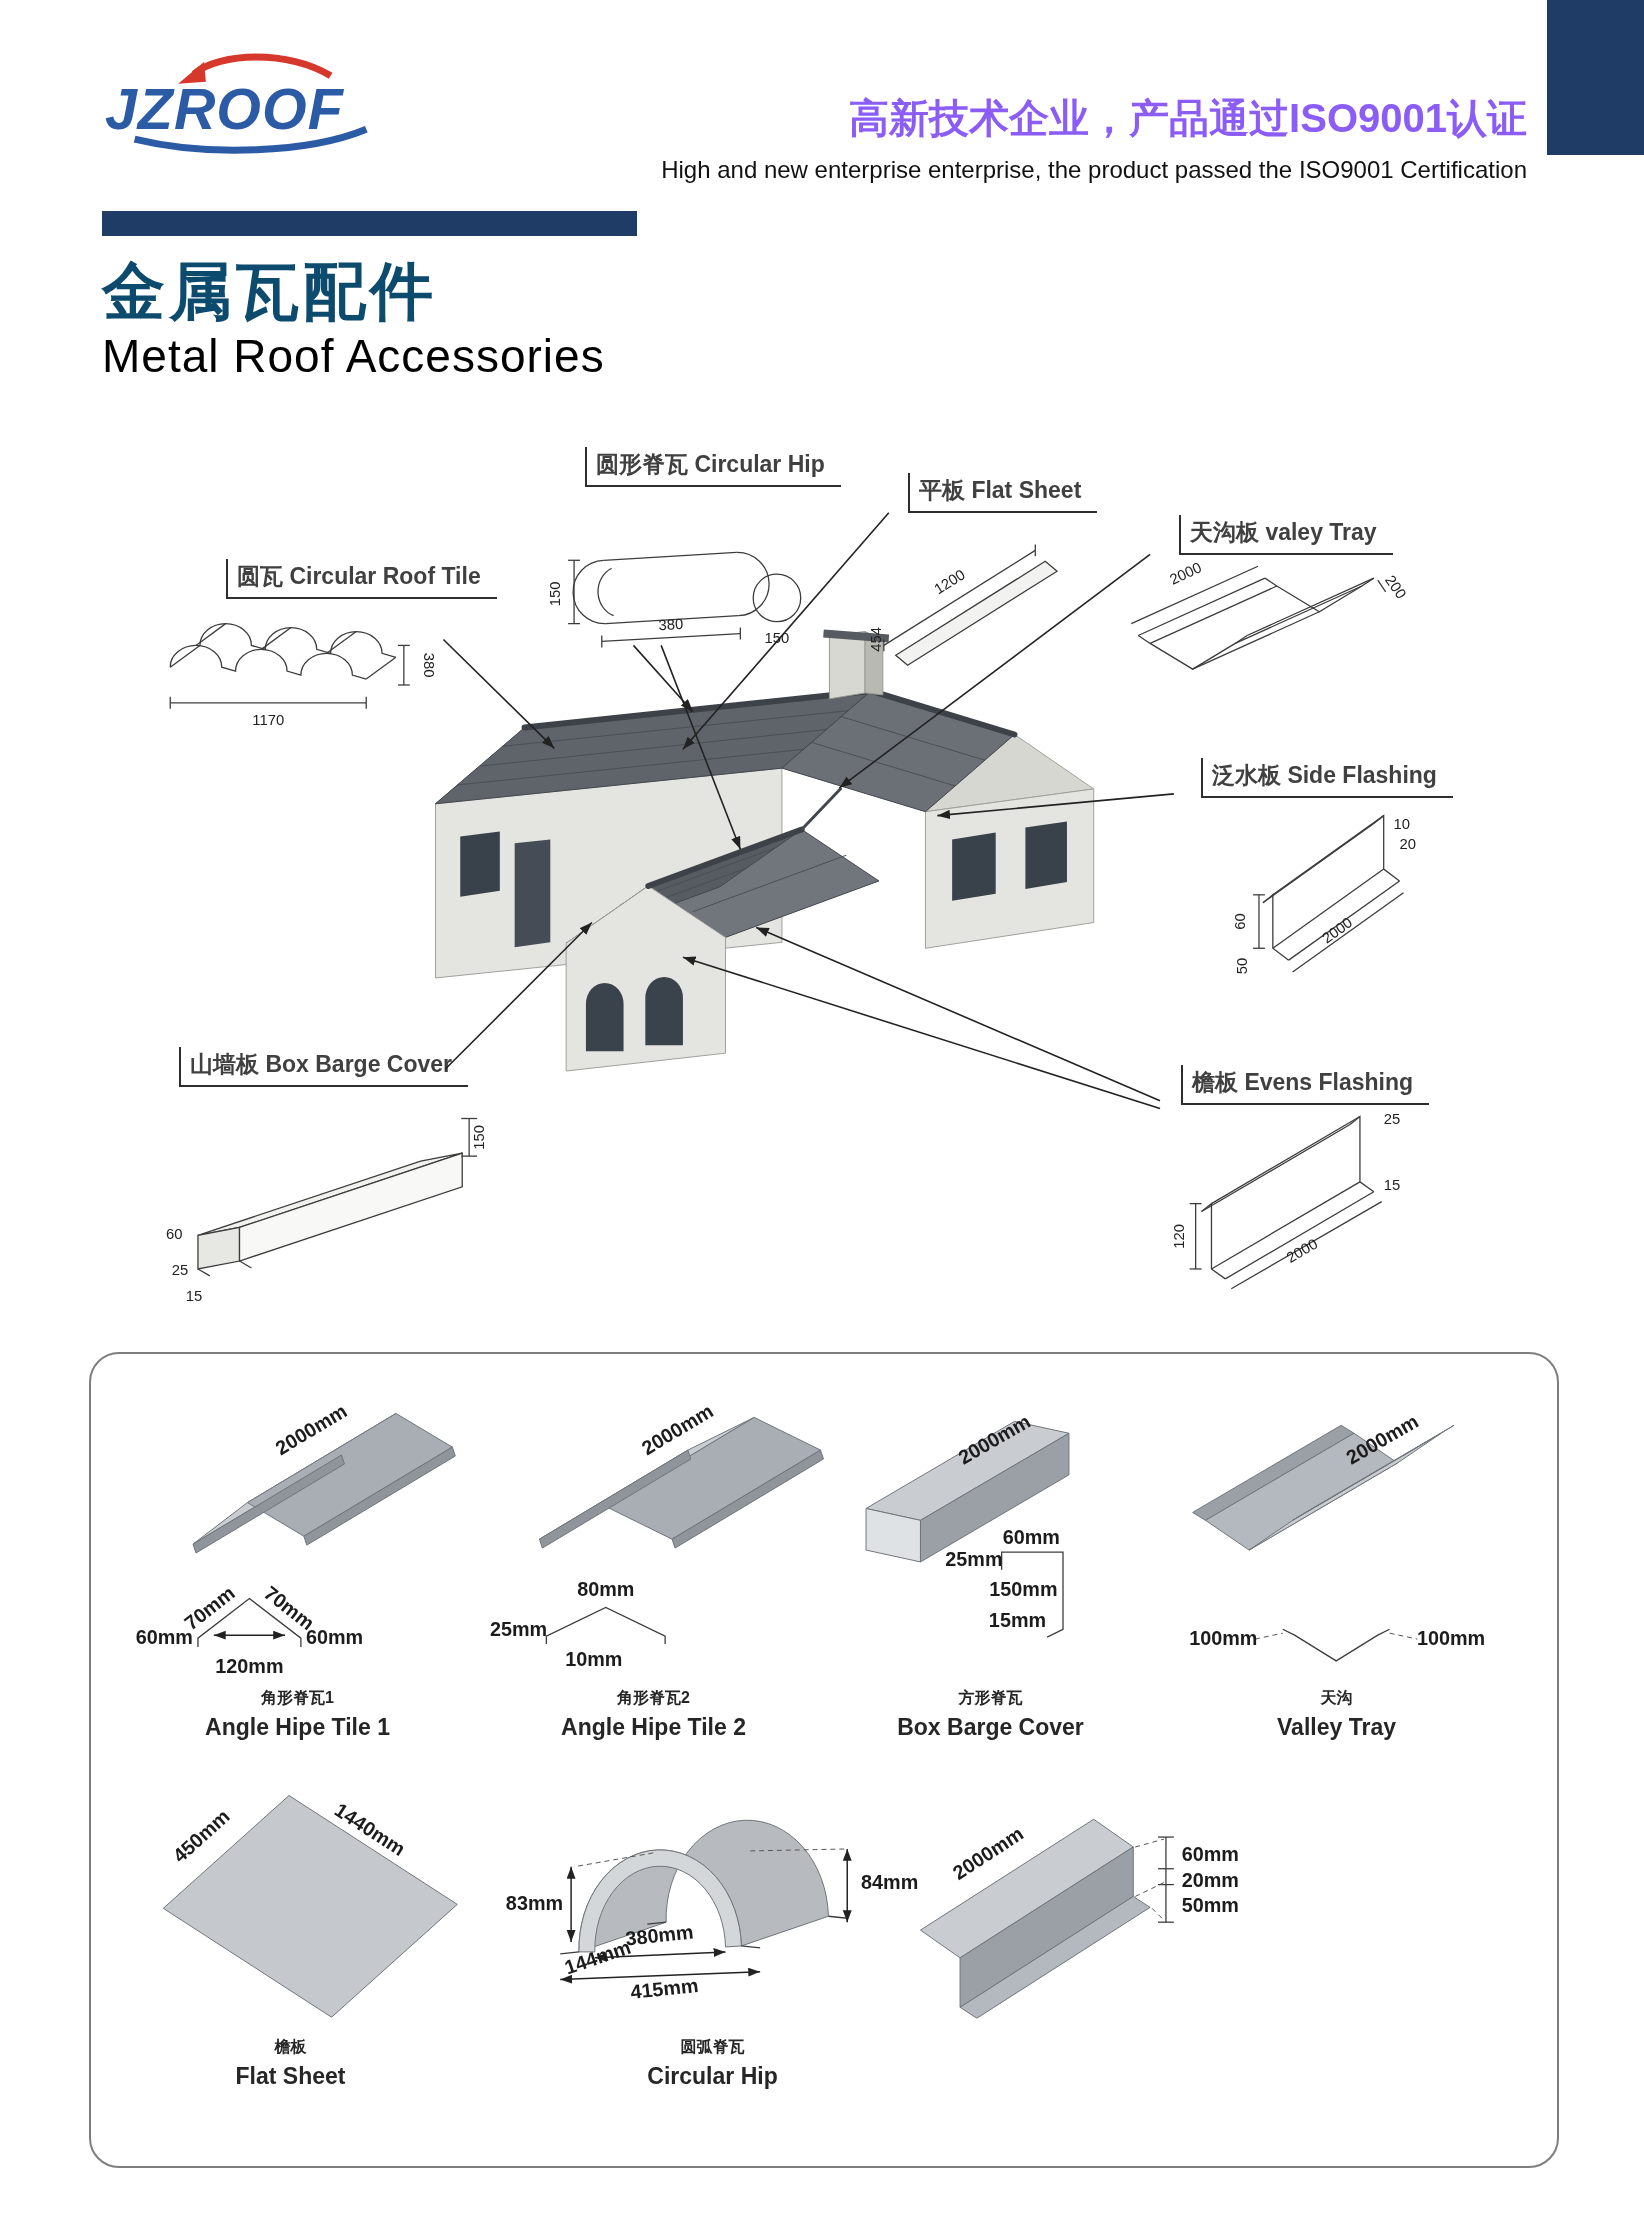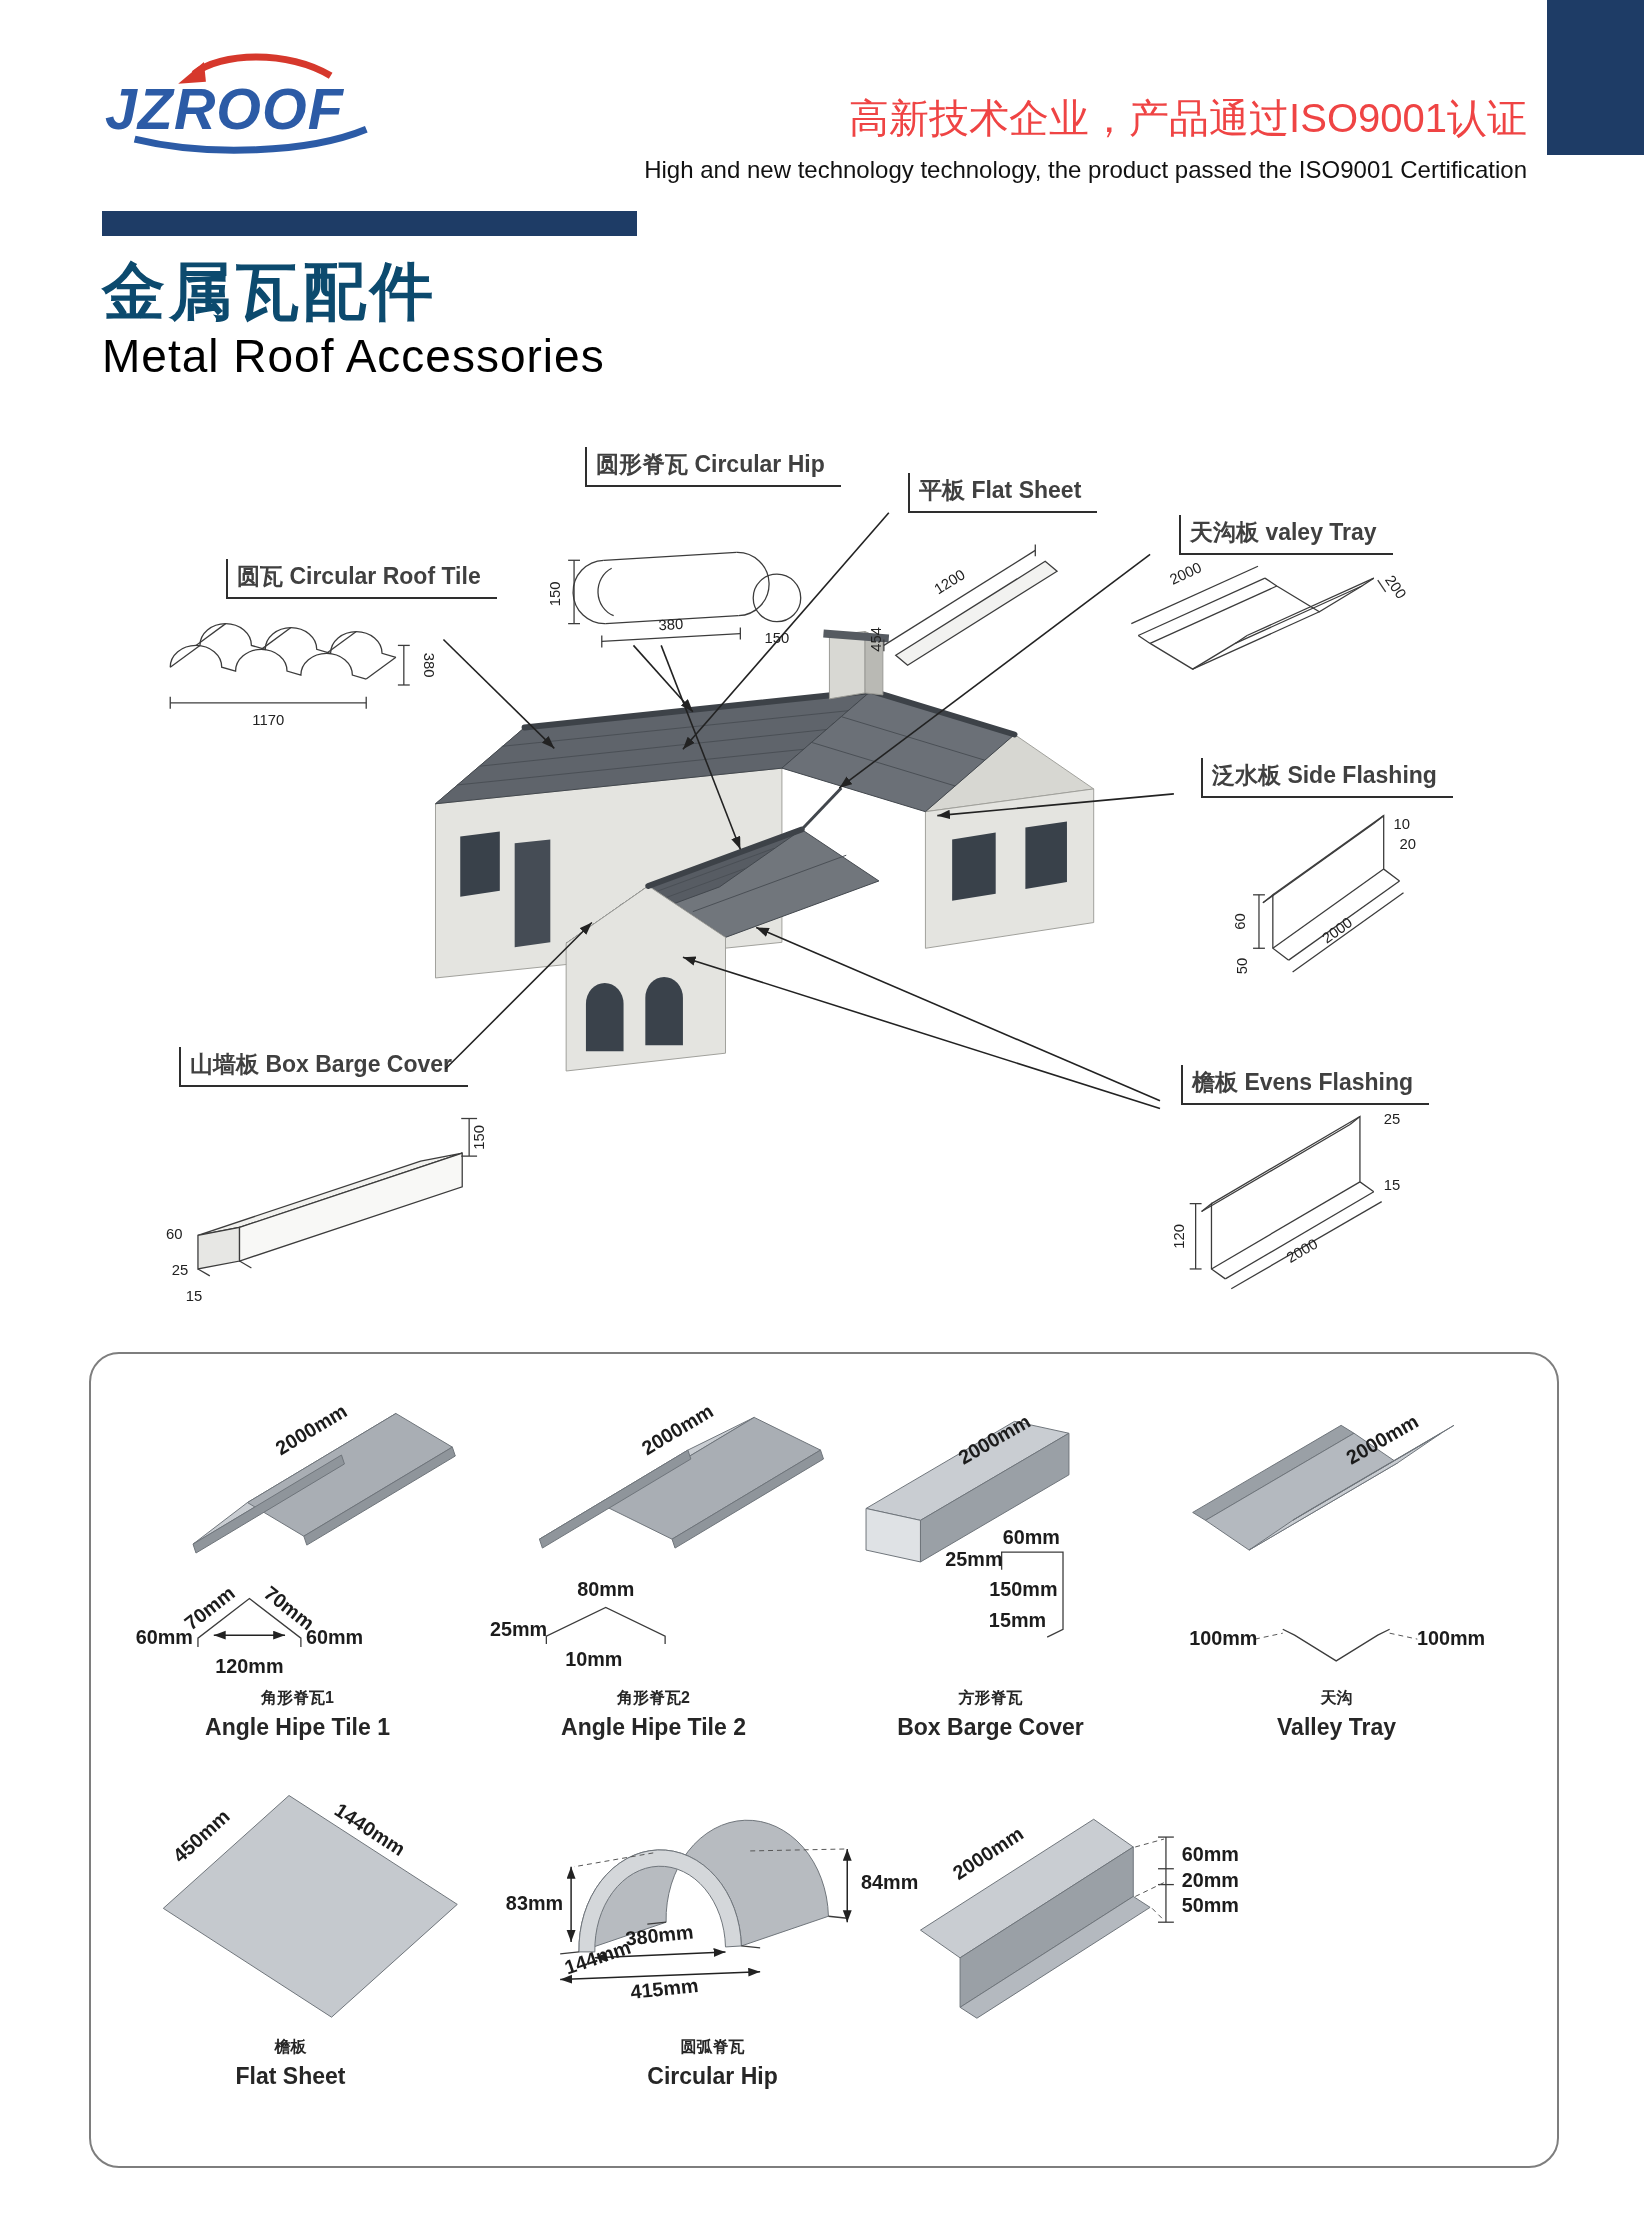--- a/index.html
+++ b/index.html
@@ -1,21 +1,21 @@
 <!DOCTYPE html>
 <html><head>
 <meta charset="utf-8">
 <style>
   html,body{margin:0;padding:0;background:#fff;}
   .page{position:relative;width:1644px;height:2239px;background:#ffffff;
         font-family:"Liberation Sans","DejaVu Sans",sans-serif;overflow:hidden;}
   
   .logo-svg{position:absolute;left:99px;top:50px;}
   .corner-block{position:absolute;right:0;top:0;width:97px;height:155px;background:#1e3c66;}
-  .tagline-zh{position:absolute;right:117px;top:91px;font-size:40px;font-weight:normal;color:#ef4444;white-space:nowrap;}
+  .tagline-zh{position:absolute;right:117px;top:91px;font-size:40px;font-weight:bold;color:#8b5cf6;white-space:nowrap;}
   .tagline-en{position:absolute;right:117px;top:156px;font-size:24px;color:#111;white-space:nowrap;}
   .title-bar{position:absolute;left:102px;top:211px;width:535px;height:25px;background:#1e3c66;}
   .title-zh{position:absolute;left:102px;top:249px;font-size:63px;font-weight:bold;color:#0c4a6e;letter-spacing:4px;}
   .title-en{position:absolute;left:102px;top:329px;font-size:46px;color:#000;letter-spacing:1px;}
   
   .clabel{position:absolute;font-size:23px;font-weight:bold;color:#404040;
           border-bottom:2px solid #2e2e2e;border-left:2px solid #2e2e2e;
           padding:2px 16px 5px 9px;white-space:nowrap;margin-left:25px;}
   
   .panel{position:absolute;left:89px;top:1352px;width:1466px;height:812px;
@@ -41,21 +41,21 @@
 
   <svg class="logo-svg" width="297" height="111" viewBox="0 0 300 112">
     <path d="M234,26 C192,0 122,2 96,24" stroke="#d6382c" stroke-width="7" fill="none"></path>
     <path d="M80,34 L106,12 L108,32 Z" fill="#d6382c"></path>
     <text x="6" y="80" font-size="58" font-weight="bold" font-style="italic" fill="#2c5ba6" letter-spacing="1">JZROOF</text>
     <path d="M36,90 C110,108 212,104 270,80" stroke="#2c5ba6" stroke-width="7" fill="none"></path>
   </svg>
 
   <div class="corner-block"></div>
   <div class="tagline-zh">高新技术企业，产品通过ISO9001认证</div>
-  <div class="tagline-en">High and new technology technology, the product passed the ISO9001 Certification</div>
+  <div class="tagline-en">High and new enterprise enterprise, the product passed the ISO9001 Certification</div>
   <div class="title-bar"></div>
 
   <div class="title-zh">金属瓦配件</div>
   <div class="title-en">Metal Roof Accessories</div>
 
   <div class="clabel" style="left:560px;top:447px">圆形脊瓦 Circular Hip</div>
   <div class="clabel" style="left:883px;top:473px">平板  Flat Sheet</div>
   <div class="clabel" style="left:1154px;top:515px">天沟板  valey Tray</div>
   <div class="clabel" style="left:201px;top:559px">圆瓦  Circular Roof Tile</div>
   <div class="clabel" style="left:1176px;top:758px">泛水板  Side Flashing</div>

